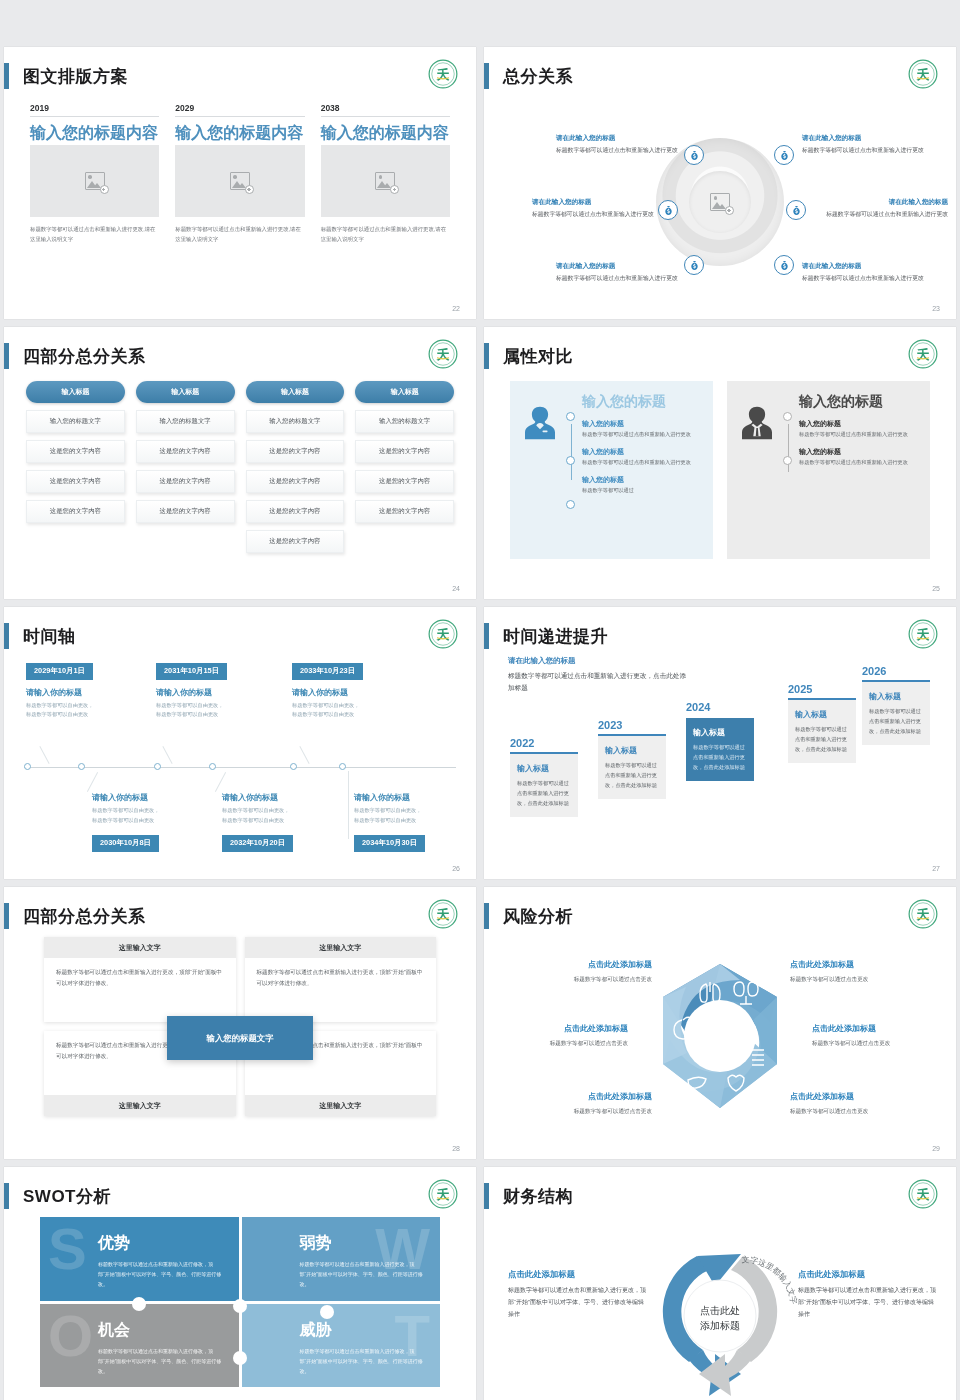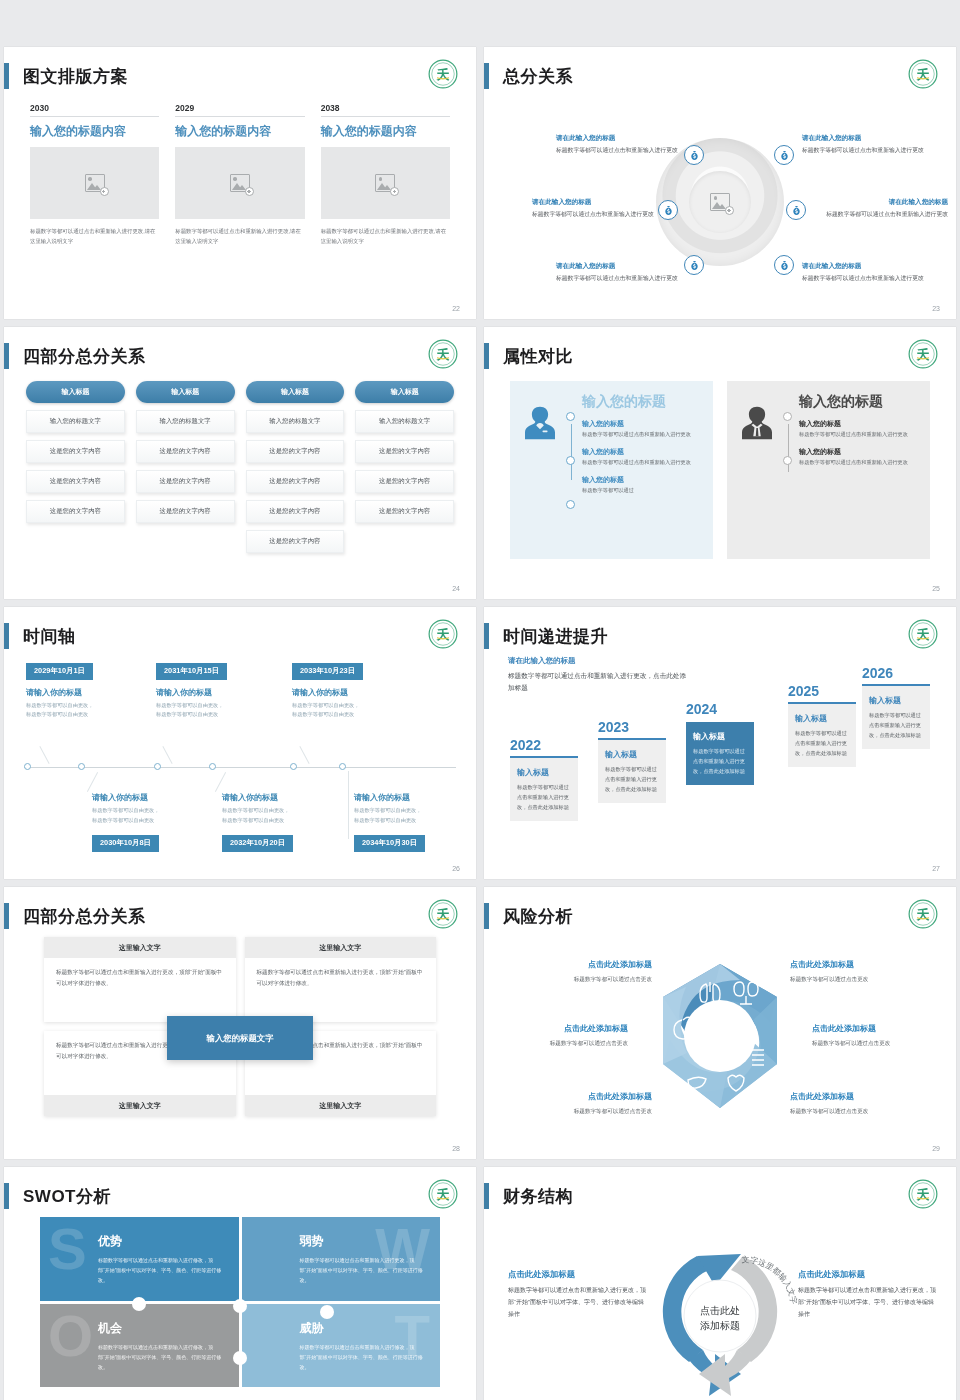--- a/index.html
+++ b/index.html
@@ -33,21 +33,21 @@
   }
   .s-logo { position: absolute; right: 18px; top: 12px; width: 30px; height: 30px; }
   .s-num { position: absolute; right: 16px; bottom: 7px; font-size: 7px; color: #9aa1a8; }
   .s-body { position: absolute; left: 0; right: 0; top: 48px; bottom: 18px; }
 
   
   .pic3 { display: flex; gap: 16px; padding: 8px 26px 0 26px; }
   .pic3 .col { flex: 1; }
   .pic3 .yr { font-size: 8.5px; font-weight: bold; color: #2f3133; padding-bottom: 3px; }
   .pic3 .rule { height: 1px; background: #d9dcdf; }
-  .pic3 .ttl { font-size: 12px; font-weight: bold; color: #4e90bd; padding: 6px 0 7px; font-family: Liberation Serif, serif; }
+  .pic3 .ttl { font-size: 16px; font-weight: bold; color: #4e90bd; padding: 6px 0 1px; font-family: Liberation Serif, serif; }
   .pic3 .ph {
     height: 72px; background: #e6e7e8; display: flex; align-items: center; justify-content: center;
   }
   .pic3 .cap { font-size: 5.4px; color: #6d7176; line-height: 1.85; padding-top: 7px; }
 
   .imgicon { width: 20px; height: 18px; position: relative; }
   .imgicon .fr { position: absolute; inset: 0; border: 1.6px solid #a9acae; border-radius: 1px; }
   .imgicon .mt { position: absolute; left: 2px; bottom: 2px; width: 0; height: 0;
                  border-left: 5px solid transparent; border-right: 5px solid transparent; border-bottom: 7px solid #a9acae; }
   .imgicon .mt2 { position: absolute; left: 8px; bottom: 2px; width: 0; height: 0;
@@ -134,21 +134,21 @@
   .tl .p { font-size: 5.2px; color: #8fa4b1; line-height: 1.85; }
   .tl .top { position: absolute; width: 120px; top: 4px; }
   .tl .bot { position: absolute; width: 120px; top: 130px; }
 
   
   .prog { position: relative; height: 100%; padding: 0 24px; }
   .prog .intro { width: 180px; }
   .prog .intro .h { font-size: 7.5px; font-weight: bold; color: #3f86bb; line-height: 1.7; }
   .prog .intro .p { font-size: 6.6px; color: #4c5155; line-height: 1.9; padding-top: 2px; }
   .prog .step { position: absolute; width: 68px; }
-  .prog .step .yr { font-size: 14px; font-weight: bold; color: #3f86bb; padding-bottom: 3px; }
+  .prog .step .yr { font-size: 11px; font-weight: bold; color: #3f86bb; padding-bottom: 3px; }
   .prog .step .sep { height: 1.5px; background: #3f86bb; }
   .prog .step .bx { padding: 9px 7px; }
   .prog .step .bx .h { font-size: 8px; font-weight: bold; line-height: 1.5; }
   .prog .step .bx .p { font-size: 5.2px; line-height: 1.95; padding-top: 3px; }
   .prog .step.light .bx { background: #efefef; }
   .prog .step.light .bx .h { color: #3f86bb; }
   .prog .step.light .bx .p { color: #5d6266; }
   .prog .step.solid .bx { background: #3d7fac; }
   .prog .step.solid .bx .h { color: #fff; }
   .prog .step.solid .bx .p { color: #dbe9f2; }
@@ -182,21 +182,21 @@
   .swot .q.s { background: #3e8bb9; }
   .swot .q.w { background: #63a0c6; }
   .swot .q.o { background: #999b9c; }
   .swot .q.t { background: #8fbdd8; }
   .swot .ghost {
     position: absolute; font-size: 58px; font-weight: bold; color: rgba(255,255,255,.17);
     line-height: .82; top: 8px;
   }
   .swot .q.s .ghost, .swot .q.o .ghost { left: 8px; }
   .swot .q.w .ghost, .swot .q.t .ghost { right: 10px; }
-  .swot .q .h { font-size: 12px; font-weight: bold; color: #fff; position: relative; }
+  .swot .q .h { font-size: 16px; font-weight: bold; color: #fff; position: relative; }
   .swot .q .p { font-size: 5px; color: rgba(255,255,255,.9); line-height: 2.0; padding-top: 5px; position: relative; }
   .swot .knob { position: absolute; background: #fff; border-radius: 50%; z-index: 6; }
 
   
   .fin { position: relative; height: 100%; }
   .fin .cyc { position: absolute; left: 50%; top: 50%; transform: translate(-50%,-50%); }
   .fin .lbl { position: absolute; width: 140px; top: 52px; }
   .fin .lbl .h { font-size: 8.4px; font-weight: bold; color: #2f84bd; line-height: 1.7; }
   .fin .lbl .p { font-size: 6px; color: #4e5358; line-height: 2.0; padding-top: 3px; }
 </style>
@@ -214,21 +214,21 @@
       <svg viewBox="0 0 40 40" width="30" height="30">
         <circle cx="20" cy="20" r="18.5" fill="#fff" stroke="#3fa77c" stroke-width="1.6"></circle>
         <circle cx="20" cy="20" r="15" fill="none" stroke="#3fa77c" stroke-width="0.7"></circle>
         <text x="20" y="27" text-anchor="middle" font-size="17" font-weight="bold" fill="#2f9d72" font-family="'Liberation Serif',serif">夭</text>
         <path d="M12 25 q8 3 16 0" stroke="#d9c23a" stroke-width="1.6" fill="none"></path>
       </svg>
     </div>
     <div class="s-body">
       <div class="pic3">
         <div class="col">
-          <div class="yr">2030</div>
+          <div class="yr">2019</div>
           <div class="rule"></div>
           <div class="ttl">输入您的标题内容</div>
           <div class="ph">
             <div class="imgicon">
               <div class="fr"></div>
                 <div class="sun"></div>
                 <div class="mt"></div>
                 <div class="mt2"></div>
                 <div class="plus"></div>
             </div>

